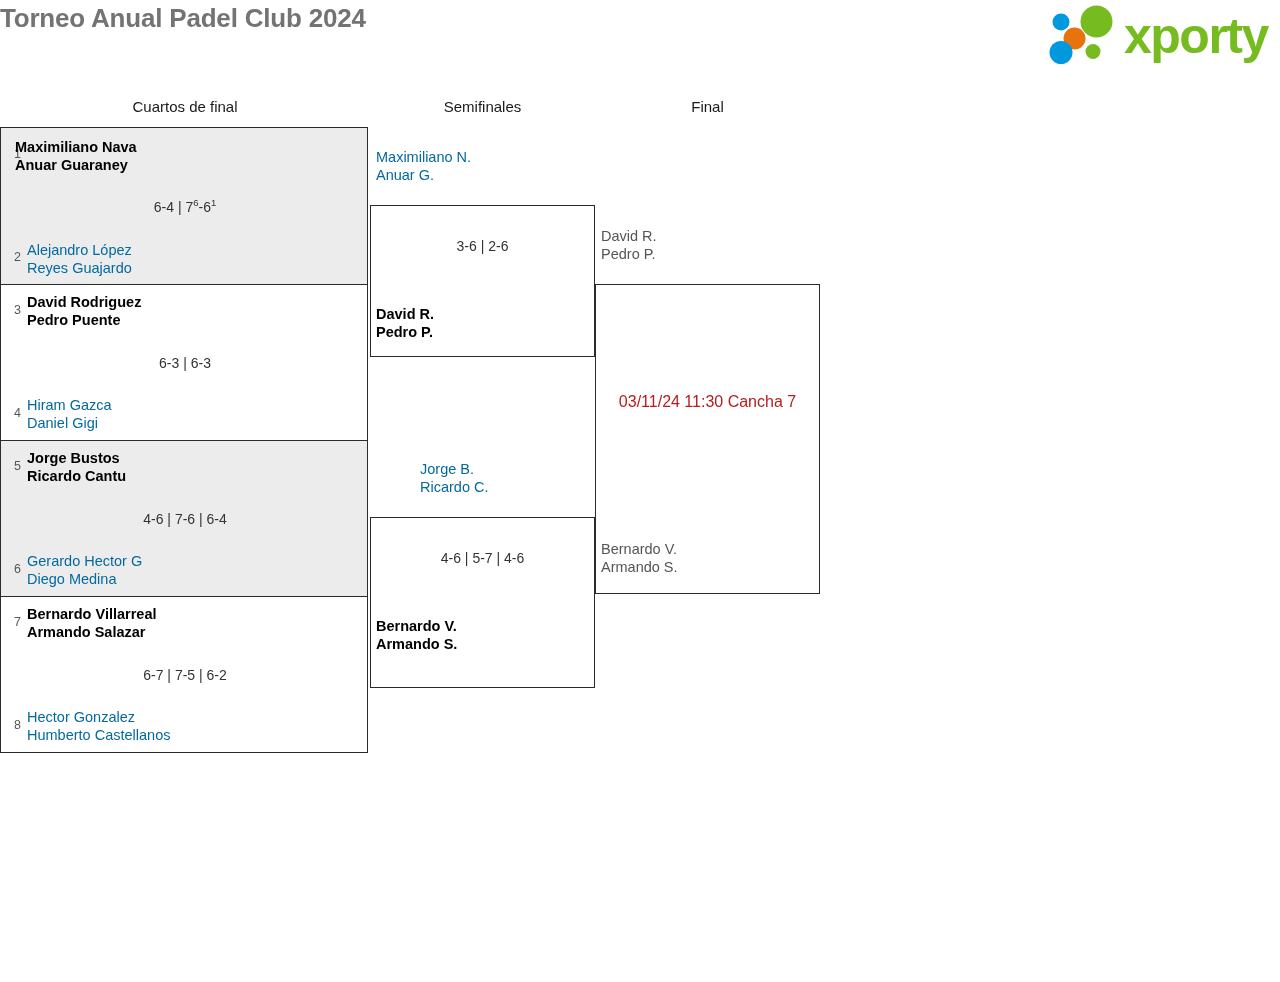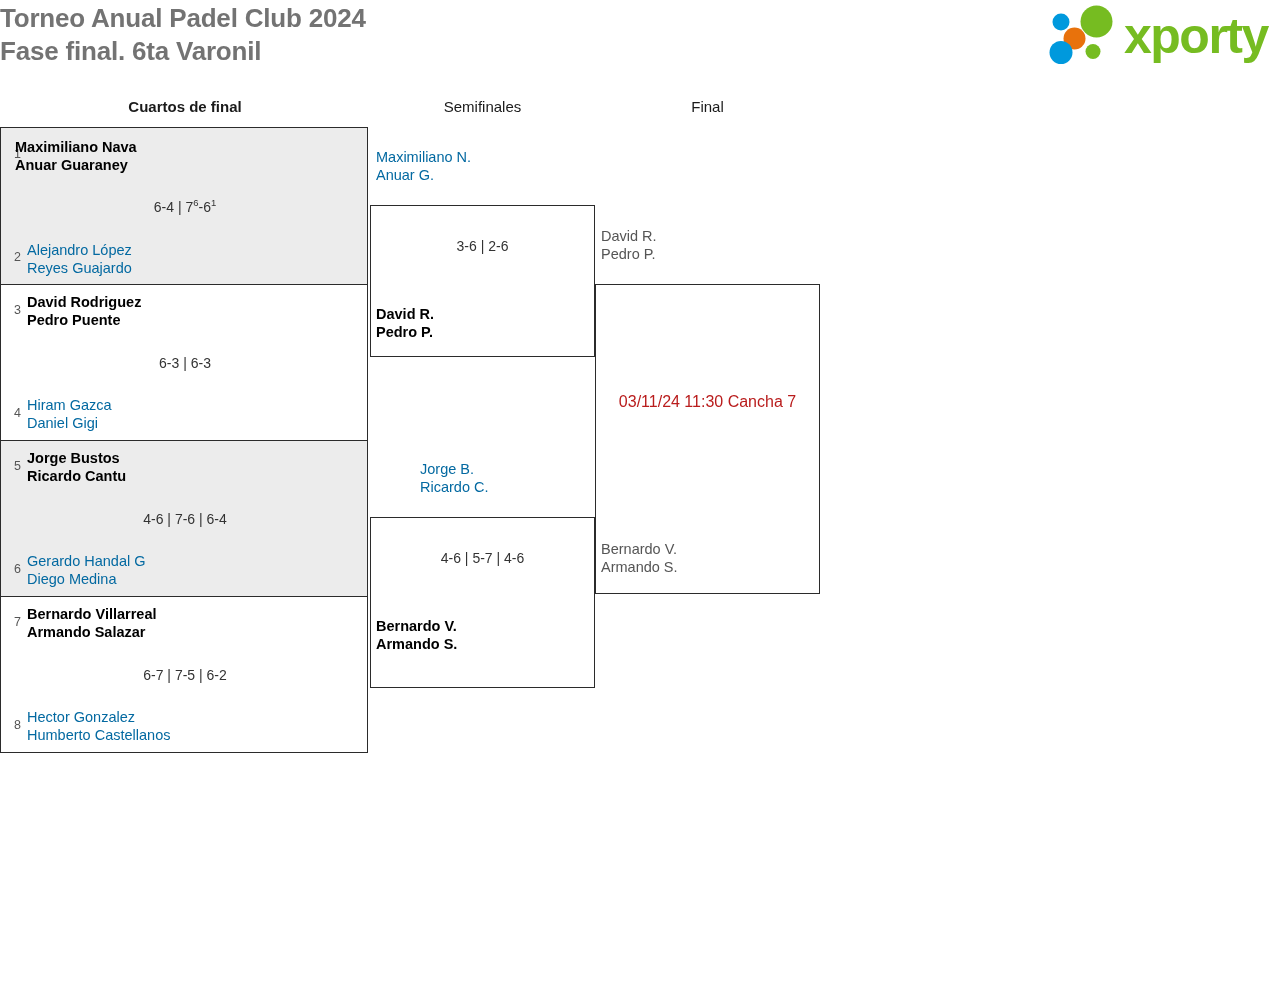--- a/index.html
+++ b/index.html
@@ -57,21 +57,21 @@
 
   
   .round-header {
     position: absolute;
     font-size: 15px;
     line-height: 20px;
     color: #1a1a1a;
     text-align: center;
     white-space: nowrap;
   }
-  #round-header-0 { left: 0px;   top: 97px; width: 370px; font-weight: bold; }
+  #round-header-0 { left: 0px;   top: 97px; width: 370px; }
   #round-header-1 { left: 370px; top: 97px; width: 225px; }
   #round-header-2 { left: 595px; top: 97px; width: 225px; }
 
   
   #bracket {
     position: absolute;
     left: 0; top: 0;
     width: 1280px; height: 982px;
   }
 
@@ -138,21 +138,20 @@
     text-align: center;
     white-space: nowrap;
   }
 </style>
 </head>
 <body>
 
 <div id="header">
   <div id="title-block">
     <span id="title-line1">Torneo Anual Padel Club 2024</span>
-    <span id="title-line2">Fase final. 6ta Varonil</span>
   </div>
 
   <div id="logo">
     <svg id="logo-dots" viewBox="0 0 78 62">
       <circle cx="13" cy="17" r="8.5" fill="#0099dd"></circle>
       <circle cx="48.5" cy="16.5" r="16" fill="#76bc21"></circle>
       <circle cx="26.5" cy="33.5" r="11" fill="#e8720c"></circle>
       <circle cx="13" cy="47.5" r="11.5" fill="#0099dd"></circle>
       <circle cx="45" cy="46.5" r="7.5" fill="#76bc21"></circle>
     </svg>
@@ -210,21 +209,21 @@
     </div>
     <div class="score" style="left:0px; top:69px; width:368px;">
       <span>4-6</span>
       <span> | </span>
       <span>7-6</span>
       <span> | </span>
       <span>6-4</span>
     </div>
     <div class="seed" style="left:0px;  top:121px; width:20px;">6</div>
     <div class="team loser" style="left:26px; top:111px;">
-      <span class="nm">Gerardo Handal G</span>
+      <span class="nm">Gerardo Hector G</span>
       <span class="nm">Diego Medina</span>
     </div>
   </div>
 
   <div class="qf-match plain" style="top:596px; height:157px;">
     <div class="seed" style="left:0px;  top:18px; width:20px;">7</div>
     <div class="team winner" style="left:26px; top:8px;">
       <span class="nm">Bernardo Villarreal</span>
       <span class="nm">Armando Salazar</span>
     </div>

